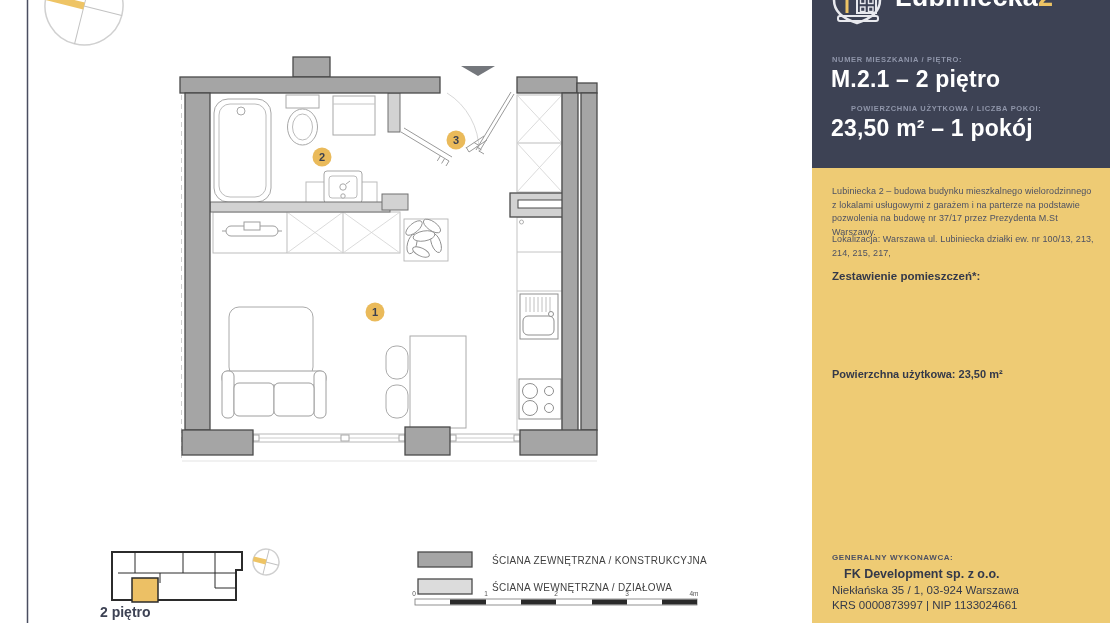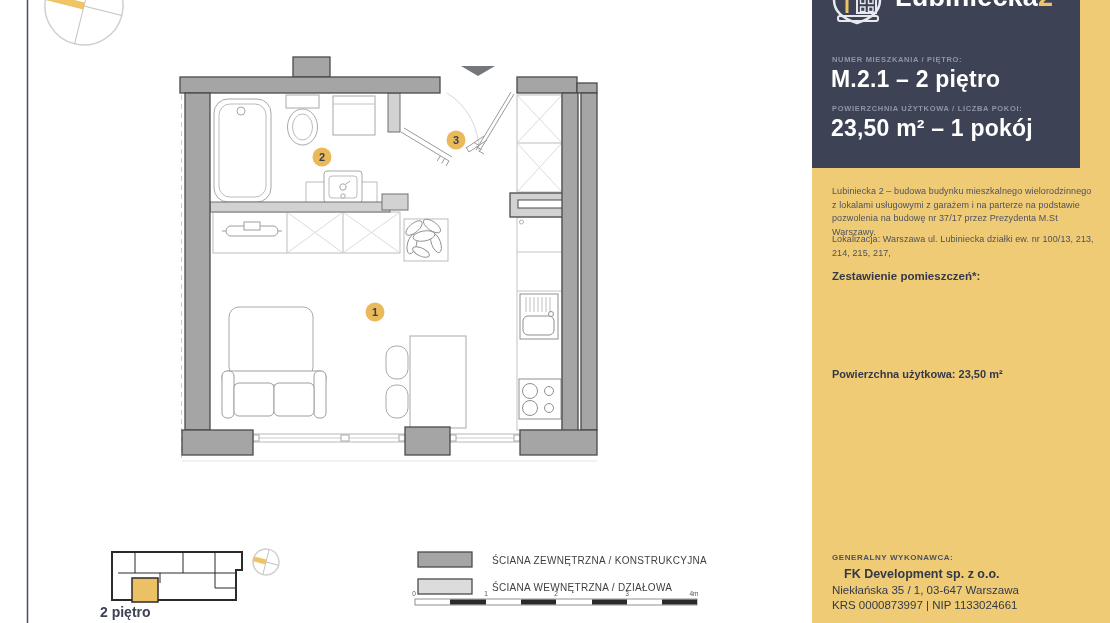--- a/index.html
+++ b/index.html
@@ -4,27 +4,27 @@
 <style>
   html,body{margin:0;padding:0;overflow:hidden;}
   body{
     width:1110px;height:623px;position:relative;background:#ffffff;
     font-family:"Liberation Sans",sans-serif;
   }
   
   #sheet{position:absolute;left:0;top:0;width:812px;height:623px;}
   
   .panel{position:absolute;left:812px;top:0;width:298px;height:623px;background:#eecb74;}
-  .panel-header{position:absolute;left:0;top:0;width:268px;height:168px;background:#3d4254;}
+  .panel-header{position:absolute;left:0;top:0;width:298px;height:168px;background:#3d4254;}
   .logo-row{position:absolute;left:14px;top:-34px;display:flex;align-items:center;gap:7px;}
   .logo-text{font-size:27px;font-weight:bold;color:#ffffff;letter-spacing:.2px;white-space:nowrap;}
   .logo-text .num{color:#eec465;}
   .hdr-label{position:absolute;left:20px;font-size:7.5px;font-weight:bold;letter-spacing:.09em;color:#8f95a9;}
   .hdr-value{position:absolute;left:19px;font-size:23px;font-weight:bold;color:#ffffff;letter-spacing:.2px;}
-  .lbl1{top:55px;} .val1{top:66px;} .lbl2{top:104px;} .val2{top:115px;}
+  .lbl1{top:55px;} .val1{top:66px;} .lbl2{top:104px;margin-left:19px;} .val2{top:115px;}
   .body-text{position:absolute;left:20px;width:266px;color:#4d5163;font-size:9px;line-height:1.5;letter-spacing:.1px;}
   .desc{top:185px;}
   .loc{top:233px;}
   .rooms-h{position:absolute;left:20px;top:270px;font-size:11.5px;font-weight:bold;color:#343949;}
   .rooms-list{position:absolute;left:23px;top:291px;font-size:10.5px;color:#4d5163;line-height:19.5px;}
   .rooms-list b{color:#343949;}
   .total{position:absolute;left:20px;top:368px;font-size:11px;font-weight:bold;color:#343949;}
   .contractor{position:absolute;left:20px;top:553px;color:#343949;}
   .contractor .c-label{font-size:8px;font-weight:bold;letter-spacing:.07em;color:#4d5163;margin-bottom:5px;}
   .contractor .c-name{font-size:12.5px;font-weight:bold;margin-bottom:2px;padding-left:12px;}
@@ -298,16 +298,16 @@
 
   <div class="body-text desc">Lubiniecka 2 – budowa budynku mieszkalnego wielorodzinnego z lokalami usługowymi z garażem i na parterze na podstawie pozwolenia na budowę nr 37/17 przez Prezydenta M.St Warszawy.</div>
   <div class="body-text loc">Lokalizacja: Warszawa ul. Lubiniecka działki ew. nr 100/13, 213, 214, 215, 217,</div>
 
   <div class="rooms-h">Zestawienie pomieszczeń*:</div>
   <div class="total"><span>Powierzchna użytkowa:</span> <span>23,50 m²</span></div>
 
   <div class="contractor">
     <div class="c-label">GENERALNY WYKONAWCA:</div>
     <div class="c-name">FK Development sp. z o.o.</div>
-    <div class="c-line">Niekłańska 35 / 1, 03-647 Warszawa</div>
+    <div class="c-line">Niekłańska 35 / 1, 03-924 Warszawa</div>
     <div class="c-line">KRS 0000873997 | NIP 1133024661</div>
   </div>
 </div>
 
 </body></html>

